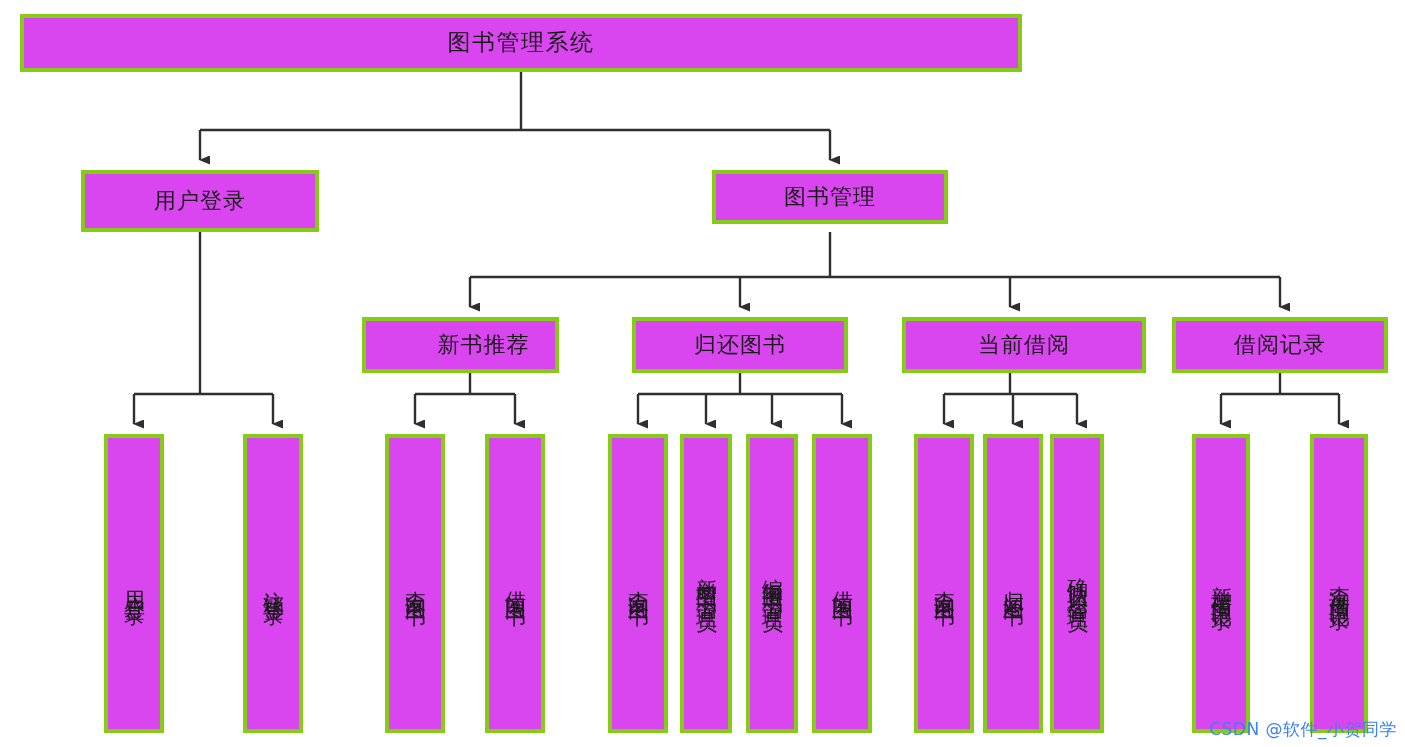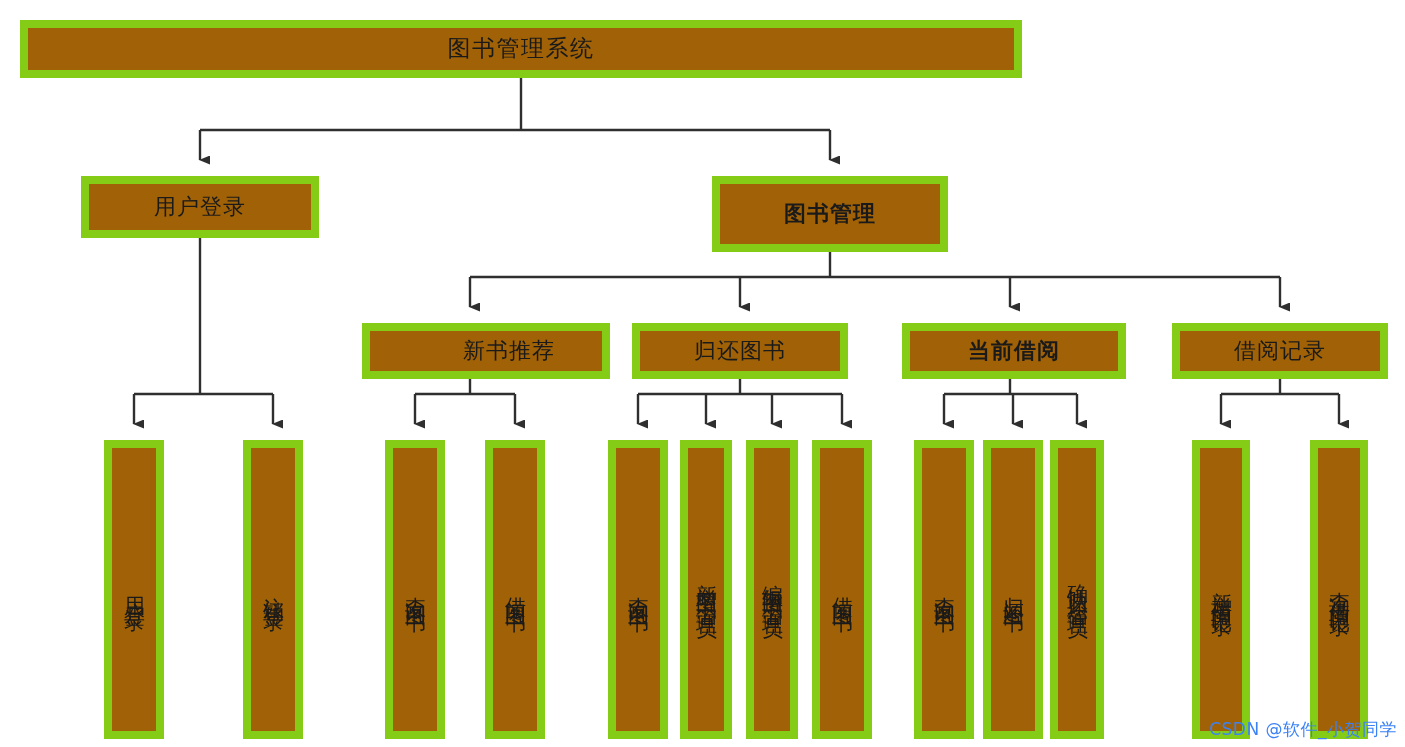--- a/index.html
+++ b/index.html
@@ -21,28 +21,27 @@
     position: absolute;
     left: 0;
     top: 0;
     width: 1405px;
     height: 747px;
     pointer-events: none;
   }
   .node {
     position: absolute;
     box-sizing: border-box;
-    border: 8px solid #84cc16;
-    background: #a16207;
+    border: 4px solid #84cc16;
+    background: #d946ef;
     display: flex;
     align-items: center;
     justify-content: center;
     color: #1a1a1a;
     z-index: 2;
-    margin-top: 6px;
   }
   .node .lbl {
     display: block;
     text-align: center;
     line-height: 1.18;
     white-space: nowrap;
   }
   
   .node.h .lbl {
     font-size: 22px;
@@ -123,30 +122,30 @@
       </g>
   </svg>
 
   <div class="watermark">CSDN @软件_小贺同学</div>
 <div class="node h root" style="left: 20px; top: 14px; width: 1002px; height: 58px;">
       <span class="lbl">图书管理系统</span>
     </div>
     <div class="node h" style="left: 81px; top: 170px; width: 238px; height: 62px;">
       <span class="lbl">用户登录</span>
     </div>
-    <div class="node h" style="left: 712px; top: 170px; width: 236px; height: 76px; font-weight: bold;">
+    <div class="node h" style="left: 712px; top: 170px; width: 236px; height: 54px;">
       <span class="lbl">图书管理</span>
     </div>
-    <div class="node h" style="left: 362px; top: 317px; width: 248px; height: 56px; padding-left: 46px;">
+    <div class="node h" style="left: 362px; top: 317px; width: 197px; height: 56px; padding-left: 46px;">
       <span class="lbl">新书推荐</span>
     </div>
     <div class="node h" style="left: 632px; top: 317px; width: 216px; height: 56px;">
       <span class="lbl">归还图书</span>
     </div>
-    <div class="node h" style="left: 902px; top: 317px; width: 224px; height: 56px; font-weight: bold;">
+    <div class="node h" style="left: 902px; top: 317px; width: 244px; height: 56px;">
       <span class="lbl">当前借阅</span>
     </div>
     <div class="node h" style="left: 1172px; top: 317px; width: 216px; height: 56px;">
       <span class="lbl">借阅记录</span>
     </div>
     <div class="node v" style="left: 104px; top: 434px; width: 60px; height: 299px;">
       <span class="lbl">用户登录</span>
     </div>
     <div class="node v" style="left: 243px; top: 434px; width: 60px; height: 299px;">
       <span class="lbl">注销登录</span>

